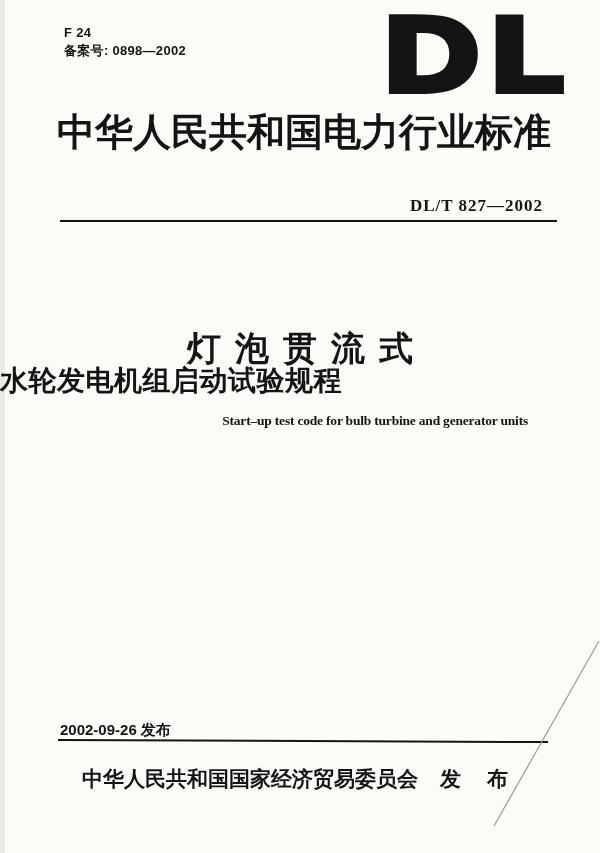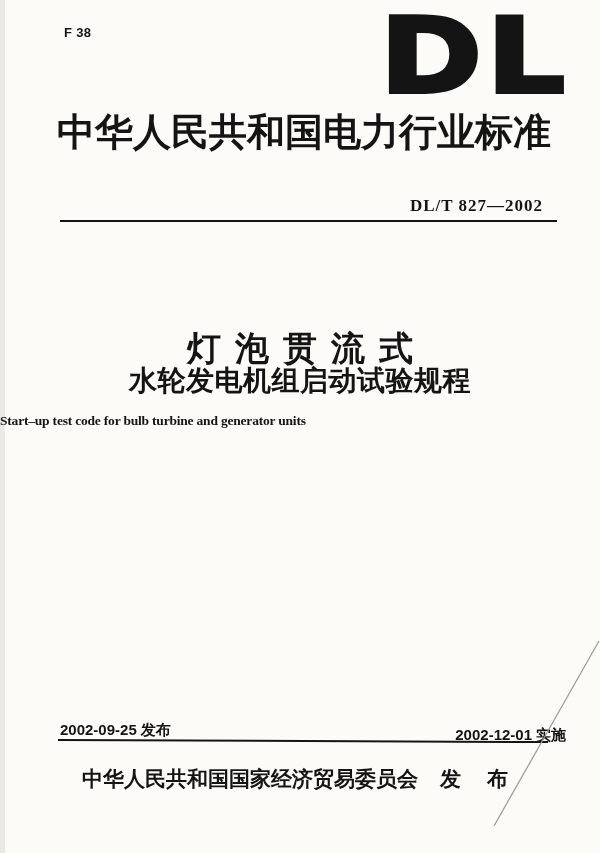--- a/index.html
+++ b/index.html
@@ -56,26 +56,26 @@
   }
   
   .title-zh-1{
     position:absolute;left:0;top:326px;width:600px;
     text-align:center;font-size:34px;font-weight:700;
     letter-spacing:14px;text-indent:14px;
     white-space:nowrap;
   }
   .title-zh-2{
     position:absolute;left:0;top:362px;width:600px;
-    text-align:center;font-size:28px;font-weight:700;
+    font-size:28px;font-weight:700;
     letter-spacing:0.5px;white-space:nowrap;
   }
   .title-en{
     position:absolute;left:0;top:413px;width:528px;
-    text-align:left;
+    text-align:right;
     font-family:"Liberation Serif","DejaVu Serif",serif;
     font-size:13.5px;font-weight:700;letter-spacing:-0.2px;
     white-space:nowrap;
   }
   
   .date-issue{
     position:absolute;left:60px;top:721px;
     font-size:15px;font-weight:700;white-space:nowrap;
   }
   .date-impl{
@@ -98,38 +98,38 @@
   
   .crease-svg{position:absolute;left:0;top:0;width:600px;height:853px;pointer-events:none;}
 </style>
 </head>
 <body>
 
 <div class="page">
   <div class="edge-strip"></div>
 
   <div class="codes">
-    <div>F 38</div>
+    <div>F 24</div>
+    <div>备案号: 0898—2002</div>
   </div>
 
   <div class="logo">DL</div>
 
   <div class="heading">中华人民共和国电力行业标准</div>
 
   <div class="std-number">DL/T 827—2002</div>
 
   <div class="rule-top"></div>
 
   <div class="title-zh-1">灯泡贯流式</div>
   <div class="title-zh-2">水轮发电机组启动试验规程</div>
   <div class="title-en">Start–up test code for bulb turbine and generator units</div>
 
-  <div class="date-issue"><span>2002-09-25</span><span class="cjk">发布</span></div>
+  <div class="date-issue"><span>2002-09-26</span><span class="cjk">发布</span></div>
 
-  <div class="date-impl"><span>2002-12-01</span><span class="cjk">实施</span></div>
 
   <div class="rule-bottom"></div>
 
   <div class="publisher-row"><span>中华人民共和国国家经济贸易委员会</span><span class="gap"></span><span class="pub-action">发 布</span></div>
 
   <svg class="crease-svg" viewBox="0 0 600 853" xmlns="http://www.w3.org/2000/svg">
     <line x1="599" y1="641" x2="494" y2="826" stroke="var(--crease)" stroke-width="1.2"></line>
   </svg>
 </div>
 

